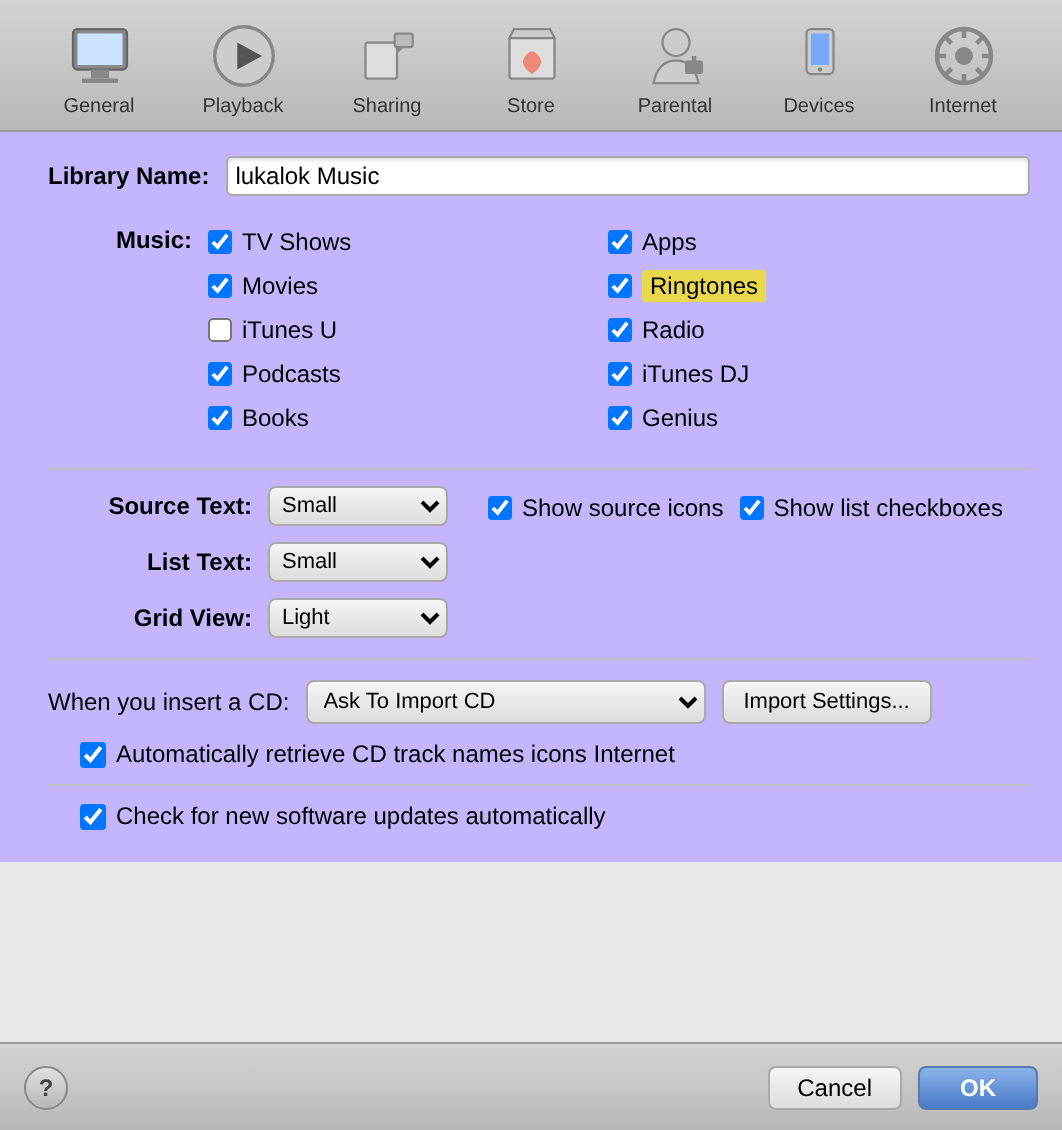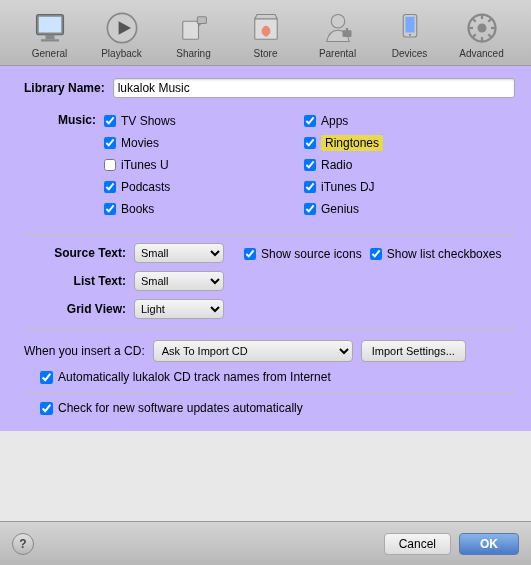--- a/index.html
+++ b/index.html
@@ -389,21 +389,21 @@
         <line x1="16" y1="4" x2="16" y2="8" stroke="#888" stroke-width="2"></line>
         <line x1="16" y1="24" x2="16" y2="28" stroke="#888" stroke-width="2"></line>
         <line x1="4" y1="16" x2="8" y2="16" stroke="#888" stroke-width="2"></line>
         <line x1="24" y1="16" x2="28" y2="16" stroke="#888" stroke-width="2"></line>
         <line x1="7.5" y1="7.5" x2="10.4" y2="10.4" stroke="#888" stroke-width="2"></line>
         <line x1="21.6" y1="21.6" x2="24.5" y2="24.5" stroke="#888" stroke-width="2"></line>
         <line x1="24.5" y1="7.5" x2="21.6" y2="10.4" stroke="#888" stroke-width="2"></line>
         <line x1="10.4" y1="21.6" x2="7.5" y2="24.5" stroke="#888" stroke-width="2"></line>
       </svg>
     </div>
-    <span class="toolbar-label">Advanced</span>
+    <span class="toolbar-label">Internet</span>
   </div>
 </div>
 
 <div class="content">
 
   <div class="library-row">
     <span class="library-label">Library Name:</span>
     <input class="library-input" type="text" value="lukalok Music" style="">
   </div>
 
@@ -502,21 +502,21 @@
         <option>Ask To Import CD</option>
         <option>Begin Playing</option>
         <option>Import CD</option>
         <option>Import CD and Eject</option>
         <option>Show CD</option>
       </select>
       <button class="import-btn">Import Settings...</button>
     </div>
     <div class="cd-checkbox-row">
       <input type="checkbox" checked="" style="">
-      <span class="checkbox-label">Automatically lukalok CD track names from Internet</span>
+      <span class="checkbox-label">Automatically retrieve CD track names icons Internet</span>
     </div>
   </div>
 
   <div class="updates-section">
     <div class="updates-row">
       <input type="checkbox" checked="" style="">
       <span class="checkbox-label">Check for new software updates automatically</span>
     </div>
   </div>
 

